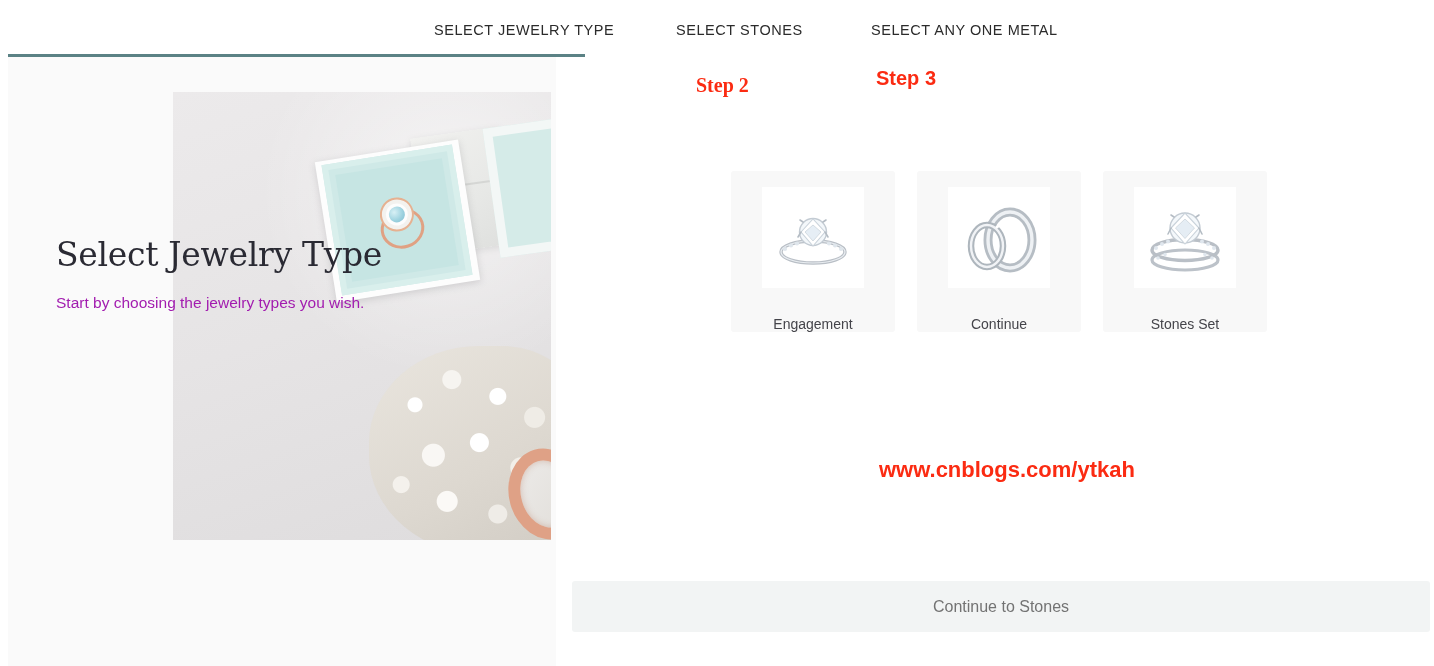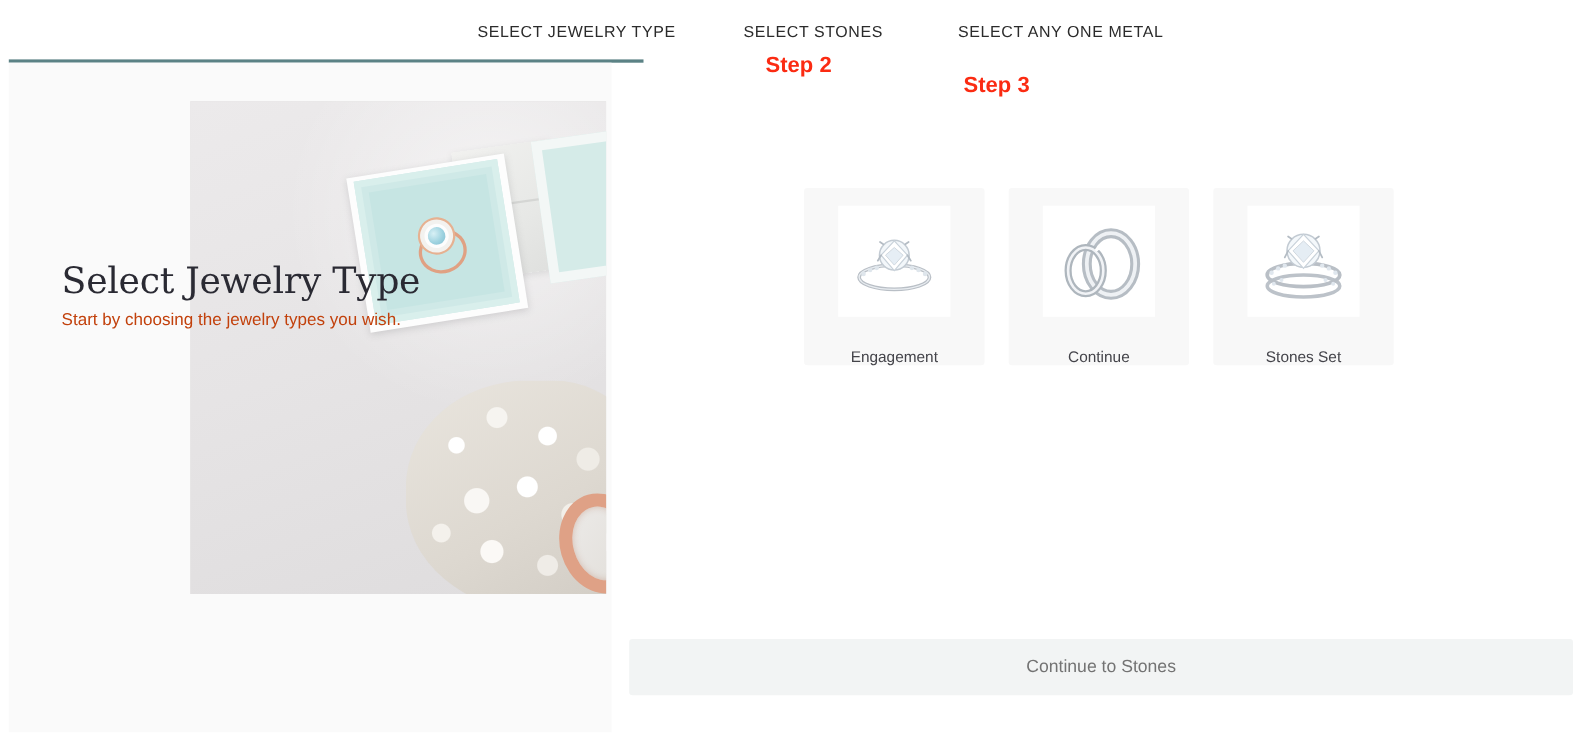--- a/index.html
+++ b/index.html
@@ -26,21 +26,21 @@
     position:absolute; left:8px; top:54px; width:577px; height:3px;
     background:#5b8285;
   }
 
   
   .step-note {
     position:absolute; font-size:20px; font-weight:600; color:#fb2b12;
     white-space:nowrap;
   }
   .step-note-1 { left:474px; top:64px; }
-  .step-note-2 { left:696px; top:48px; }
+  .step-note-2 { left:696px; top:74px;font-family:Liberation Serif, serif; }
   .step-note-3 { left:876px; top:67px; }
 
   
   .left-panel {
     position:absolute; left:8px; top:57px; width:548px; height:609px;
     background:#fafafa;
     overflow:hidden;
   }
   .hero-photo {
     position:absolute; left:165px; top:35px; width:378px; height:448px;
@@ -128,22 +128,22 @@
     box-shadow:inset 0 0 7px rgba(180,120,95,.4);
   }
 
   .hero-title {
     position:absolute; left:48px; top:178px;
     font-family:"DejaVu Serif", serif;
     font-size:33px; font-weight:400; color:#2a2a33;
     letter-spacing:-0.3px; white-space:nowrap;
   }
   .hero-sub {
-    position:absolute; left:48px; top:220px; width:320px;
-    font-size:15.5px; line-height:28px; color:#c2410c;
+    position:absolute; left:48px; top:232px; width:320px;
+    font-size:15.5px; line-height:28px; color:#a21caf;
   }
 
   
   .cards { position:absolute; left:731px; top:171px; }
   .card {
     position:absolute; top:0; width:164px; height:161px;
     background:#f8f8f8; border-radius:3px;
     display:flex; flex-direction:column; align-items:center;
     cursor:pointer;
   }
@@ -277,16 +277,17 @@
               <line x1="60" y1="36" x2="63" y2="42"></line>
             <line x1="35" y1="25" x2="32" y2="23"></line>
               <line x1="57" y1="25" x2="60" y2="23"></line>
           </g>
         </svg>
       </div>
       <div class="card-label">Stones Set</div>
     </div>
   </div>
 
+  <div class="watermark">www.cnblogs.com/ytkah</div>
 
   <button class="continue-btn">Continue to Stones</button>
 
 </div>
 
 </body></html>

